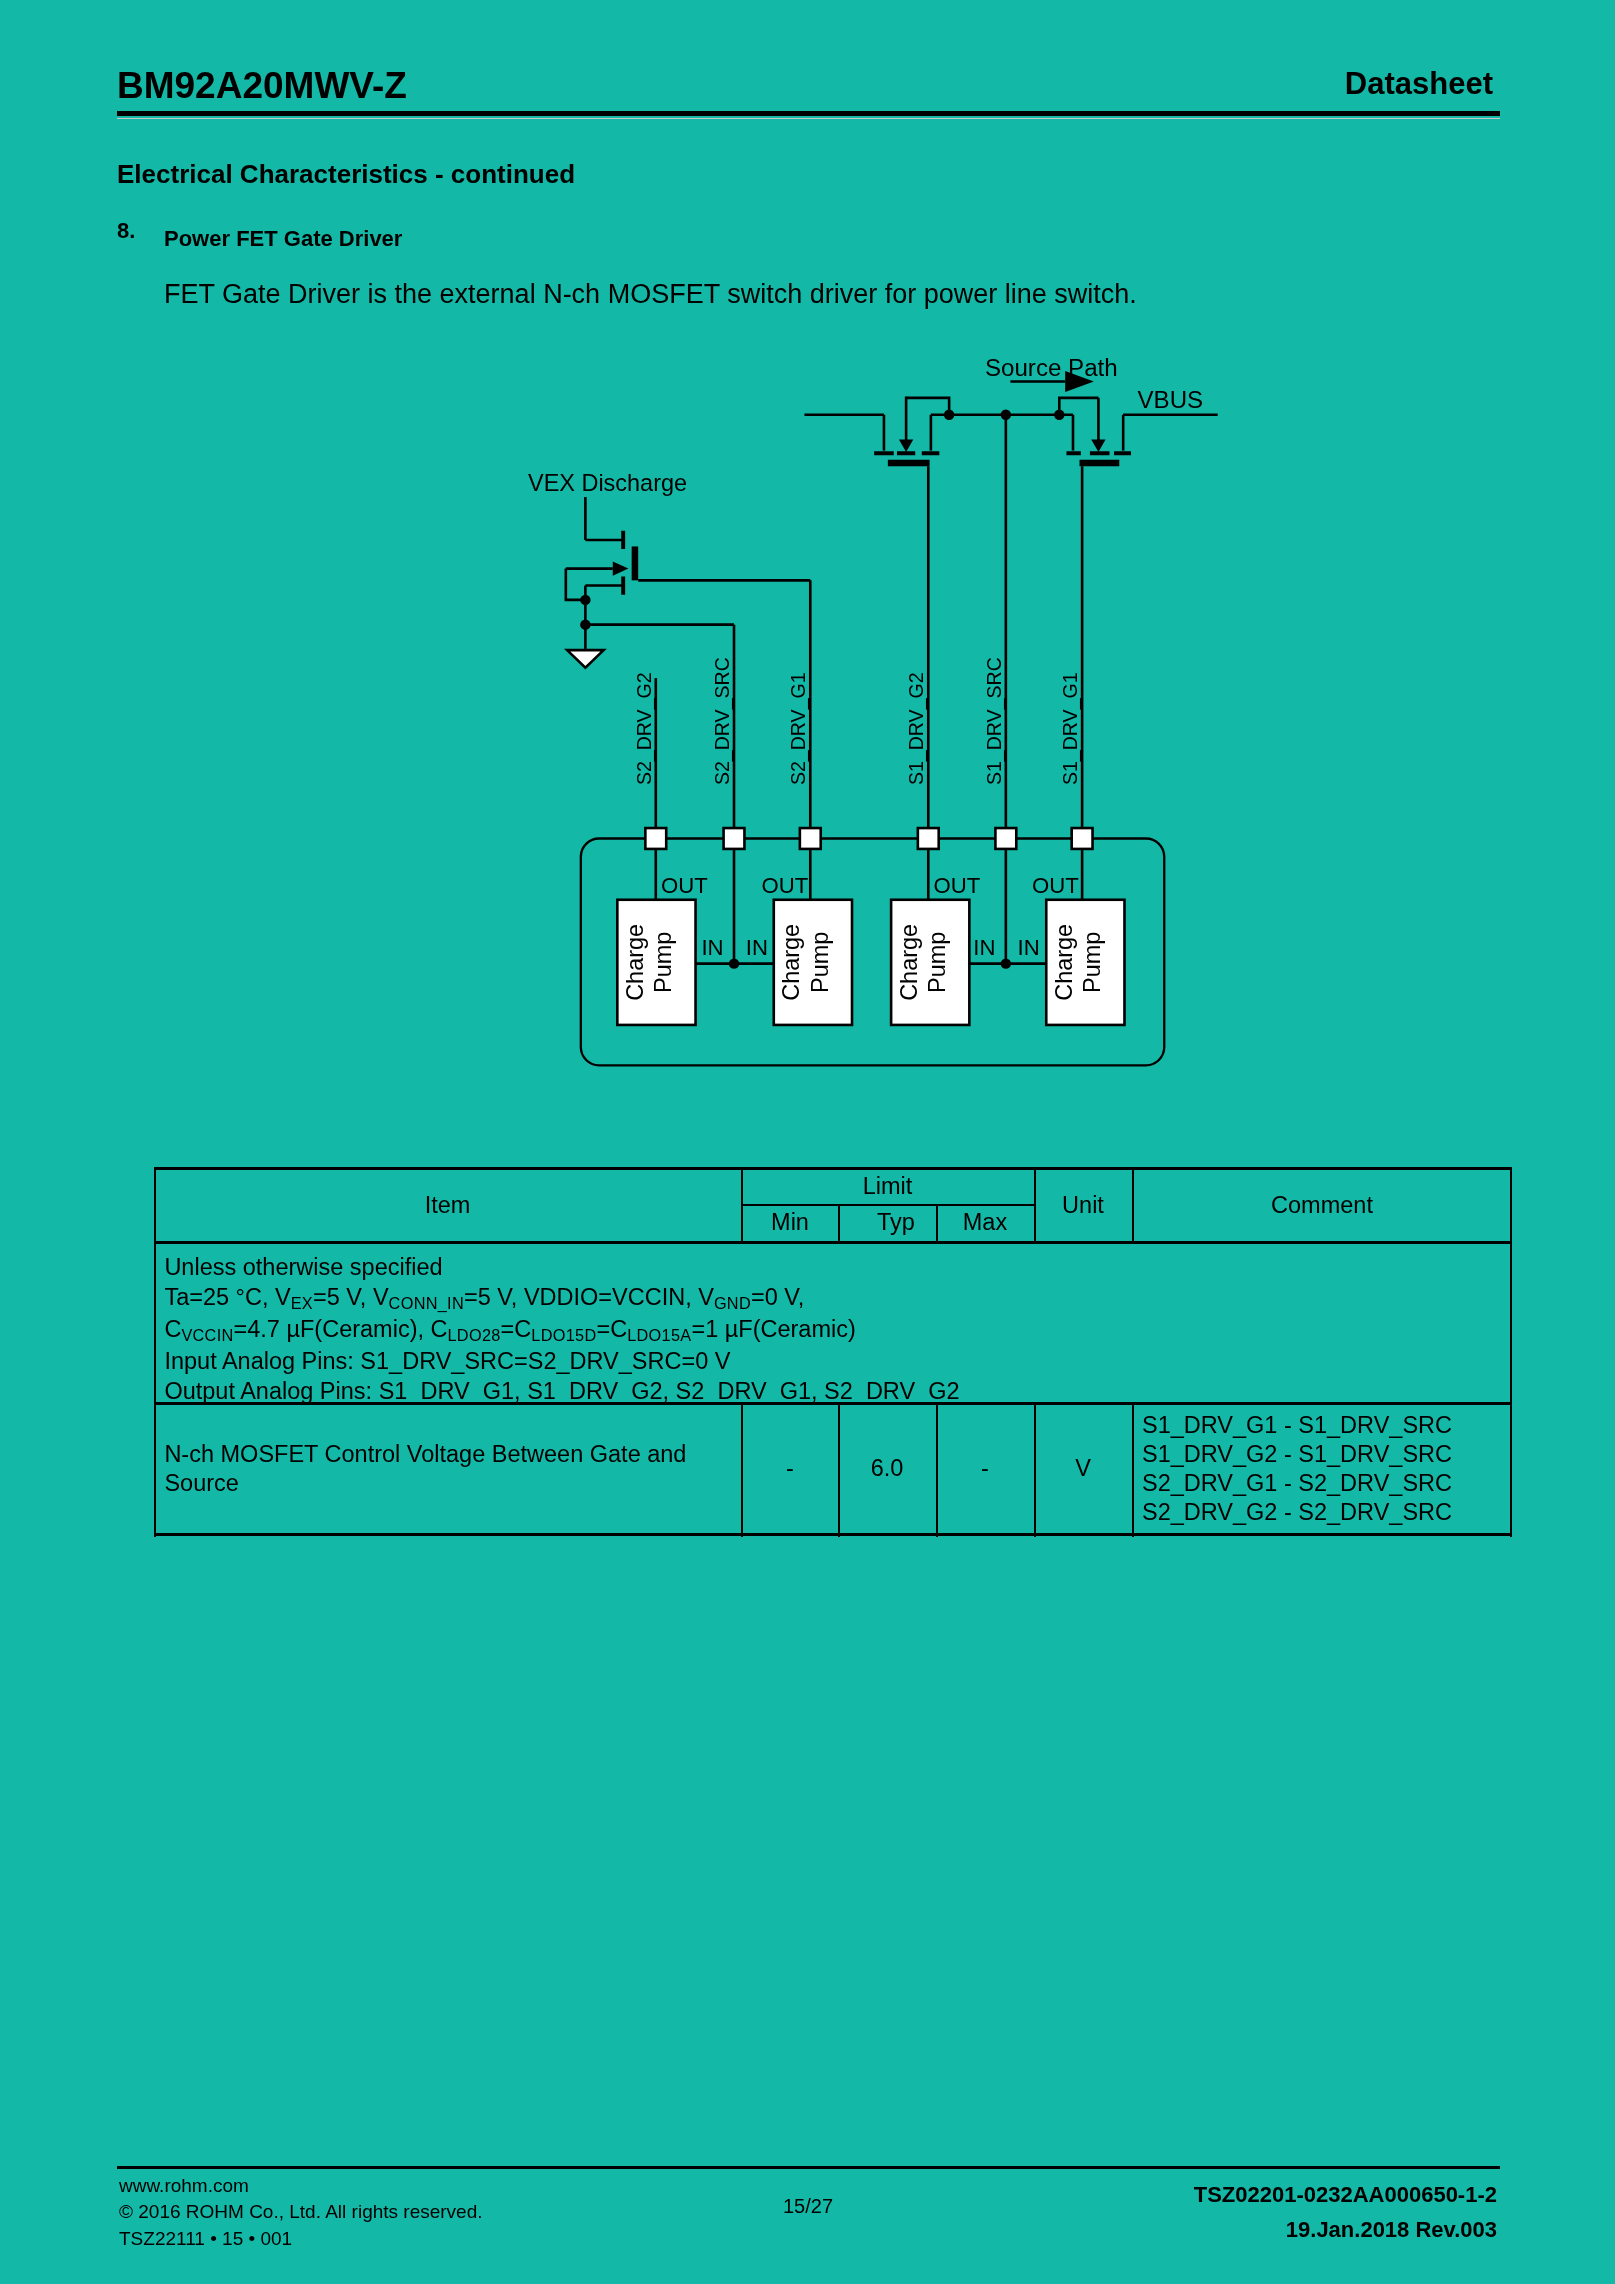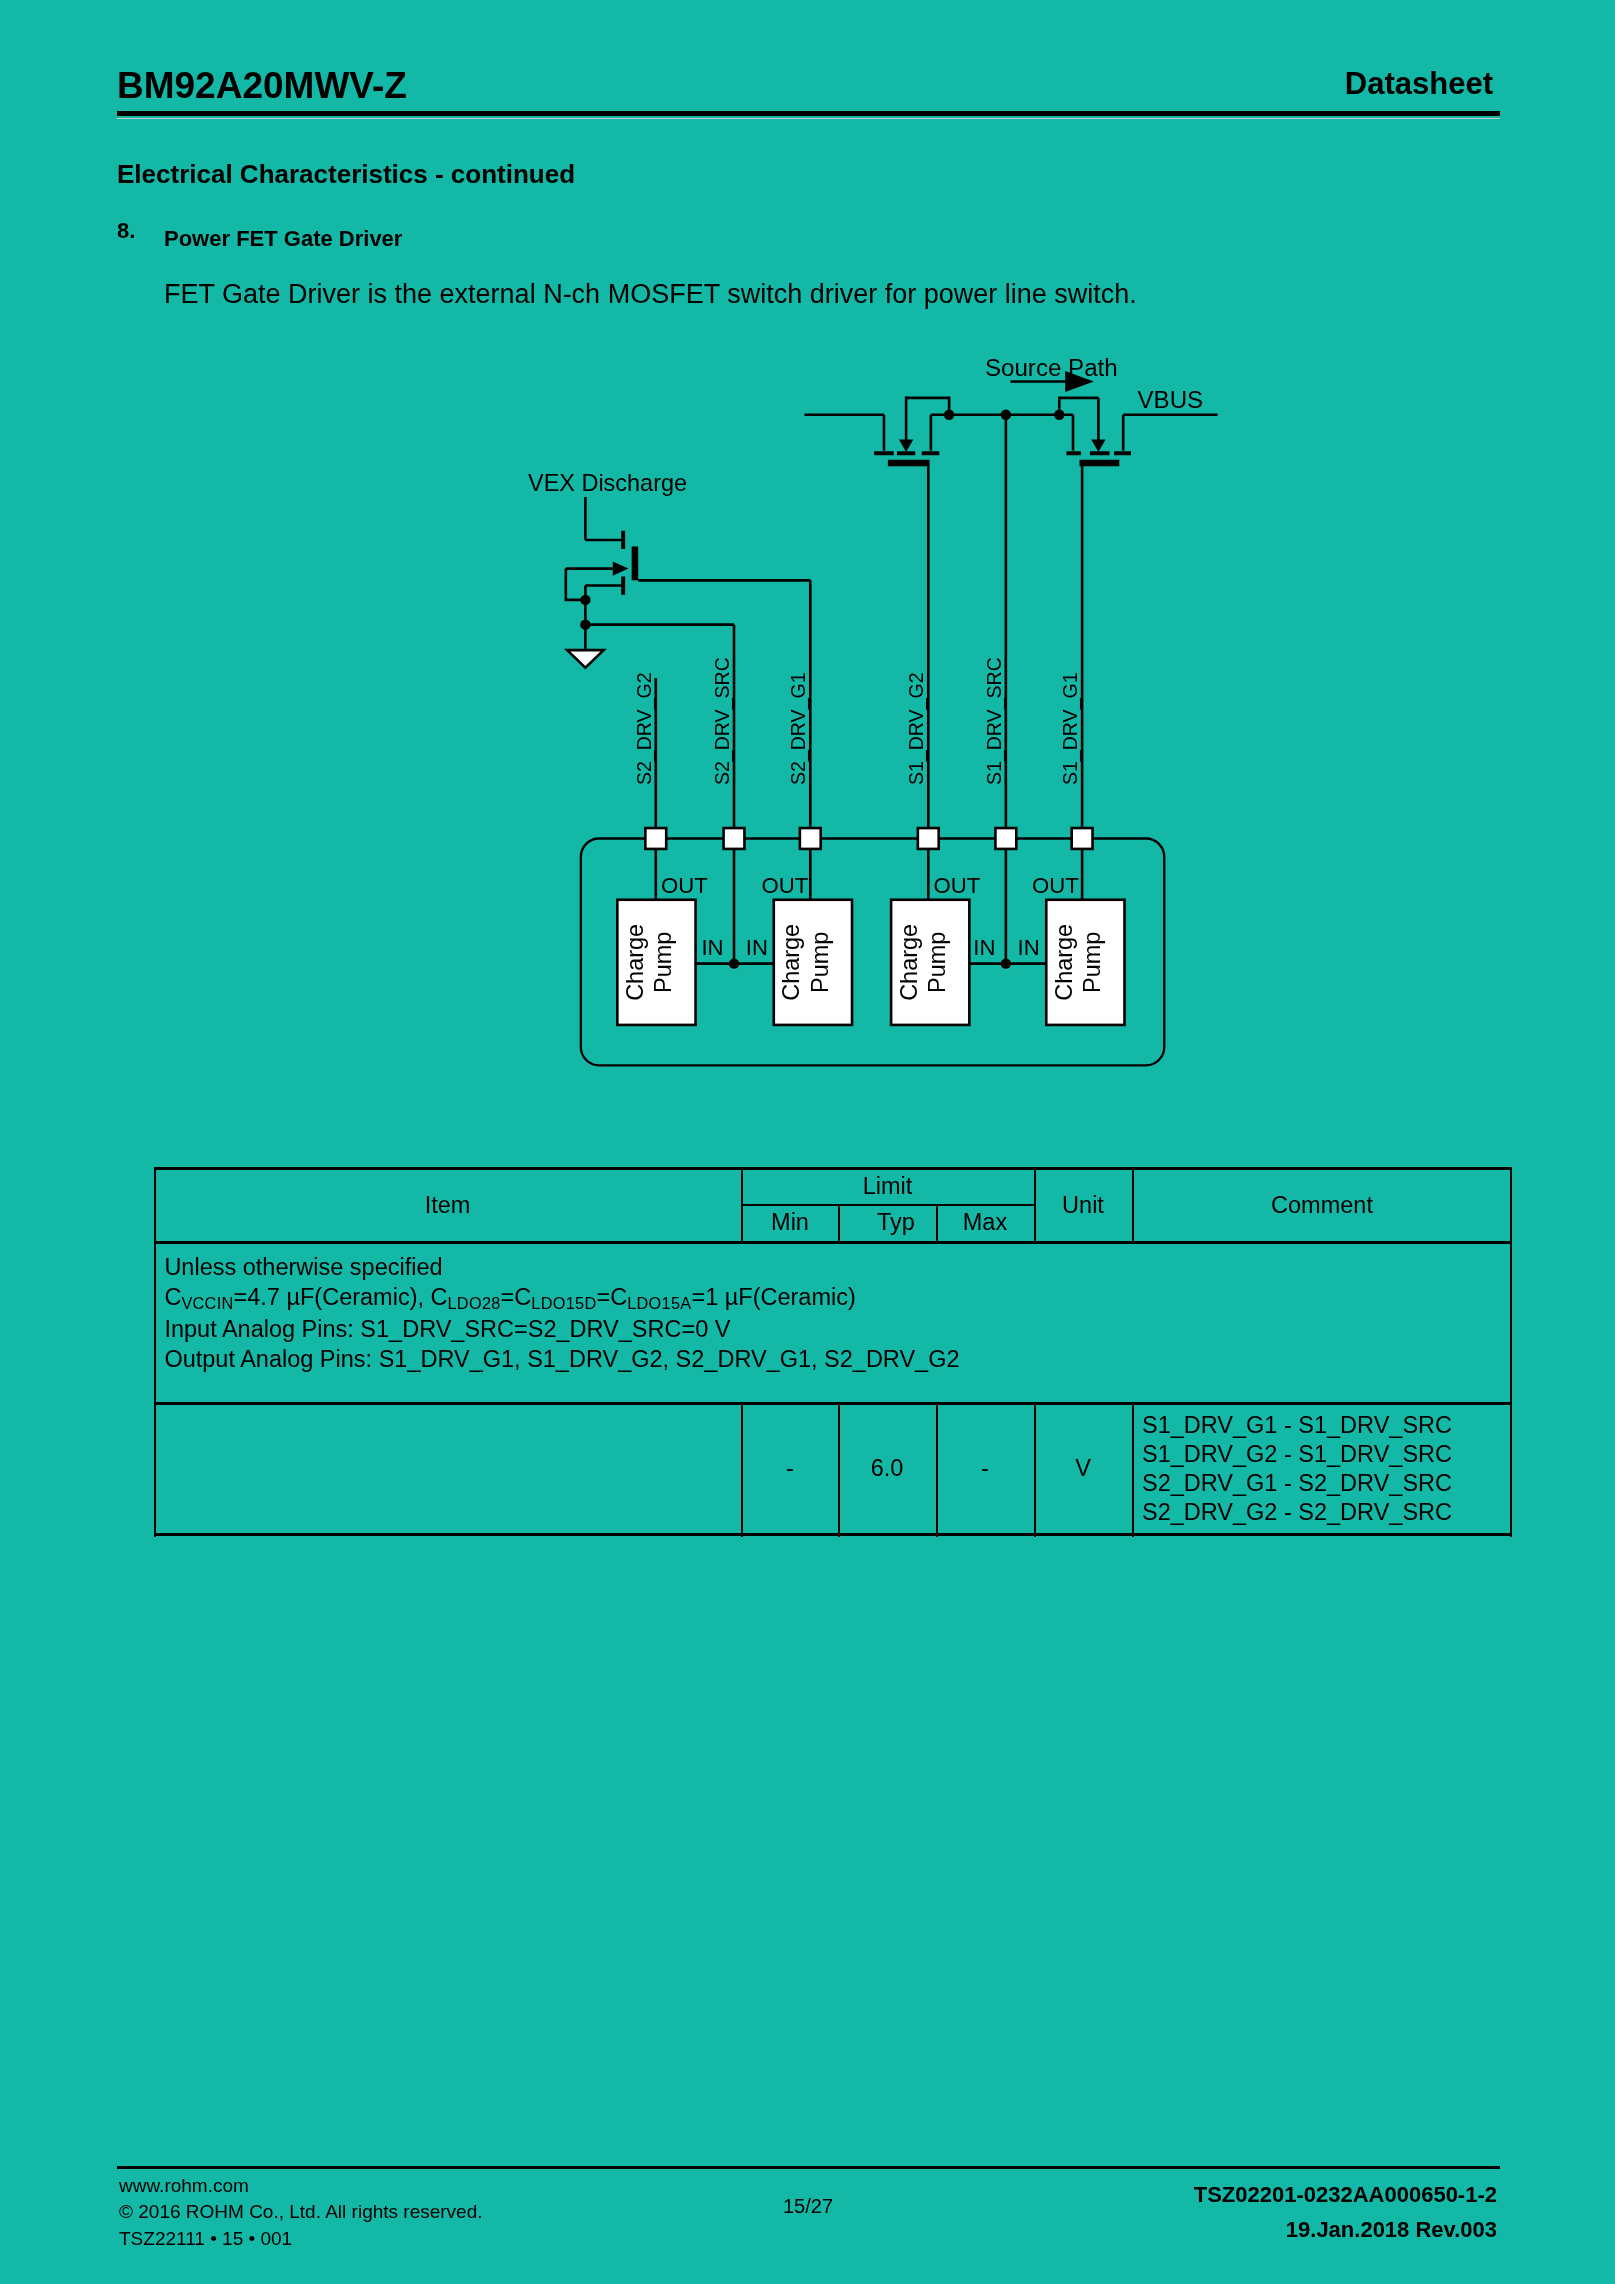--- a/index.html
+++ b/index.html
@@ -178,25 +178,27 @@
     <div class="cell" style="left:0;top:3.3px;width:587px;height:70px;">Item</div>
     <div class="cell" style="left:587px;top:3.3px;width:293px;height:33px;">Limit</div>
     <div class="cell" style="left:587px;top:38px;width:98px;height:35px;">Min</div>
     <div class="cell" style="left:684px;top:38px;width:116px;height:35px;">Typ</div>
     <div class="cell" style="left:782px;top:38px;width:98px;height:35px;">Max</div>
     <div class="cell" style="left:880px;top:3.3px;width:98px;height:70px;">Unit</div>
     <div class="cell" style="left:978px;top:3.3px;width:380px;height:70px;">Comment</div>
 
     <div class="cond">
       <div>Unless otherwise specified</div>
+      <div><span>Ta=25 °C, V</span><span class="subs">EX</span><span>=5 V, V</span><span class="subs">CONN_IN</span><span>=5 V, VDDIO=VCCIN, V</span><span class="subs">GND</span><span>=0 V,</span></div>
       <div><span>C</span><span class="subs">VCCIN</span><span>=4.7 µF(Ceramic), C</span><span class="subs">LDO28</span><span>=C</span><span class="subs">LDO15D</span><span>=C</span><span class="subs">LDO15A</span><span>=1 µF(Ceramic)</span></div>
       <div>Input Analog Pins: S1_DRV_SRC=S2_DRV_SRC=0 V</div>
       <div>Output Analog Pins: S1_DRV_G1, S1_DRV_G2, S2_DRV_G1, S2_DRV_G2</div>
     </div>
 
+    <div class="cell cell-left" style="left:10.4px;top:237px;width:541px;height:129px;line-height:29px;">N-ch MOSFET Control Voltage Between Gate and Source</div>
     <div class="cell" style="left:587px;top:237px;width:98px;height:129px;">-</div>
     <div class="cell" style="left:684px;top:237px;width:98px;height:129px;">6.0</div>
     <div class="cell" style="left:782px;top:237px;width:98px;height:129px;">-</div>
     <div class="cell" style="left:880px;top:237px;width:98px;height:129px;">V</div>
     <div class="cell cell-left comment-lines" style="left:988px;top:237px;width:365px;height:129px;">
       <div>
         <div>S1_DRV_G1 - S1_DRV_SRC</div>
         <div>S1_DRV_G2 - S1_DRV_SRC</div>
         <div>S2_DRV_G1 - S2_DRV_SRC</div>
         <div>S2_DRV_G2 - S2_DRV_SRC</div>

